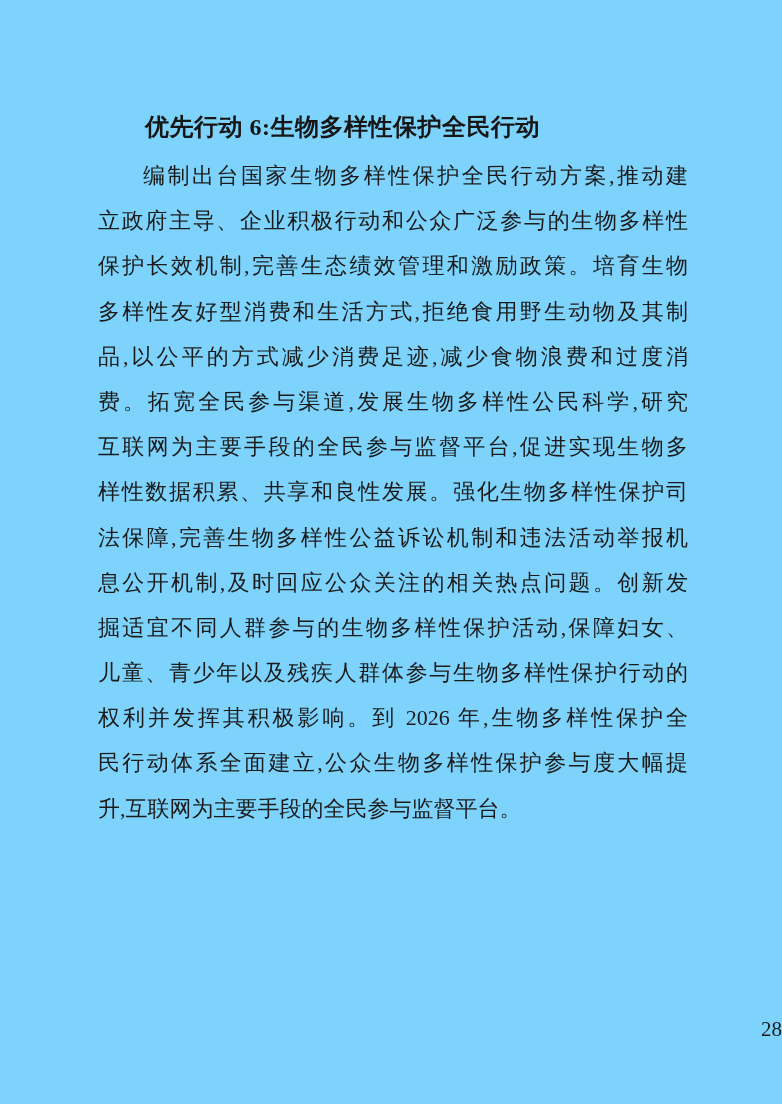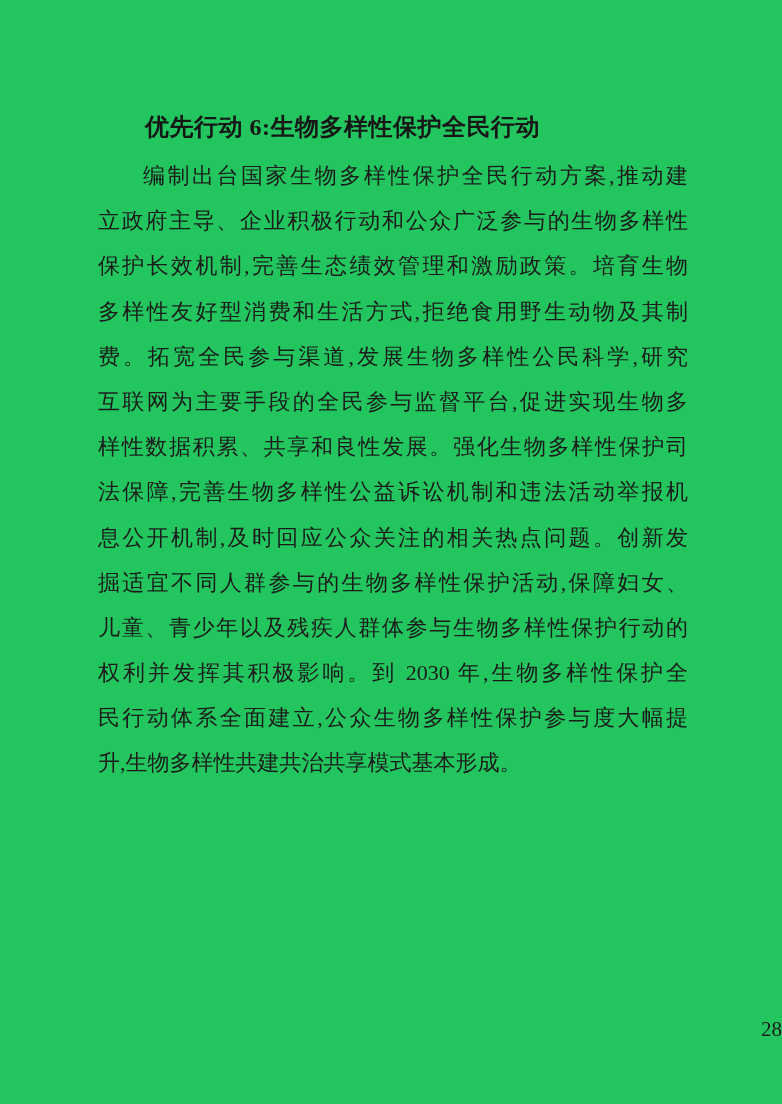--- a/index.html
+++ b/index.html
@@ -11,21 +11,21 @@
     width: 782px;
     height: 1104px;
     position: relative;
     overflow: hidden;
     font-family: "Liberation Serif", "DejaVu Serif", serif;
     color: #1b1b1b;
   }
   .page {
     position: absolute;
     inset: 0;
-    background: #22c55e;
+    background: #7dd3fc;
   }
   .heading {
     position: absolute;
     left: 145px;
     top: 110px;
     margin: 0;
     font-size: 24px;
     font-weight: 700;
     line-height: 34px;
     letter-spacing: 0.5px;
@@ -68,26 +68,27 @@
 <body>
 
 <div class="page">
   <h1 class="heading">优先行动 6:生物多样性保护全民行动</h1>
 
   <div class="body-text">
       <div class="body-line">编制出台国家生物多样性保护全民行动方案,推动建</div>
       <div class="body-line">立政府主导、企业积极行动和公众广泛参与的生物多样性</div>
       <div class="body-line">保护长效机制,完善生态绩效管理和激励政策。培育生物</div>
       <div class="body-line">多样性友好型消费和生活方式,拒绝食用野生动物及其制</div>
+      <div class="body-line">品,以公平的方式减少消费足迹,减少食物浪费和过度消</div>
       <div class="body-line">费。拓宽全民参与渠道,发展生物多样性公民科学,研究</div>
       <div class="body-line">互联网为主要手段的全民参与监督平台,促进实现生物多</div>
       <div class="body-line">样性数据积累、共享和良性发展。强化生物多样性保护司</div>
       <div class="body-line">法保障,完善生物多样性公益诉讼机制和违法活动举报机</div>
       <div class="body-line">息公开机制,及时回应公众关注的相关热点问题。创新发</div>
       <div class="body-line">掘适宜不同人群参与的生物多样性保护活动,保障妇女、</div>
       <div class="body-line">儿童、青少年以及残疾人群体参与生物多样性保护行动的</div>
-      <div class="body-line">权利并发挥其积极影响。到 2030 年,生物多样性保护全</div>
+      <div class="body-line">权利并发挥其积极影响。到 2026 年,生物多样性保护全</div>
       <div class="body-line">民行动体系全面建立,公众生物多样性保护参与度大幅提</div>
-      <div class="body-line">升,生物多样性共建共治共享模式基本形成。</div>
+      <div class="body-line">升,互联网为主要手段的全民参与监督平台。</div>
     </div>
 
   <div class="page-number">28</div>
 </div>
 
 </body></html>

